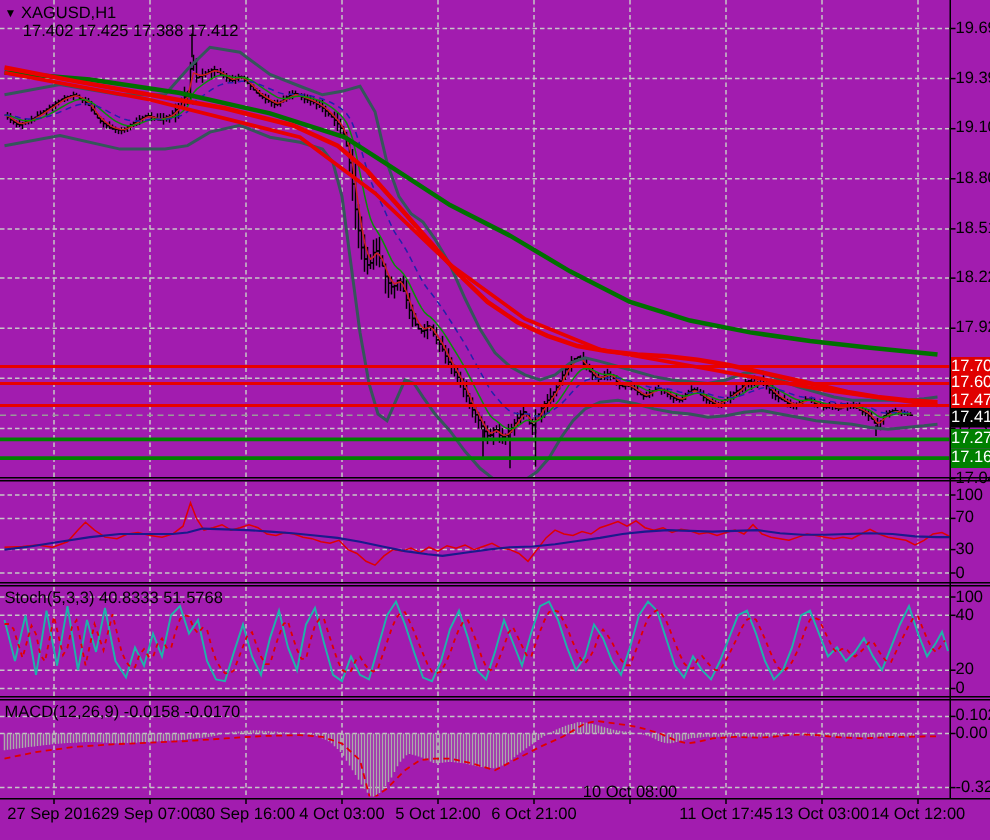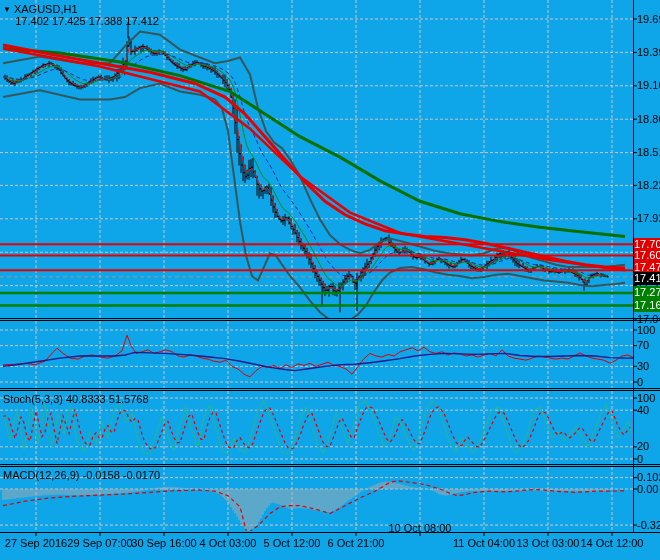--- a/index.html
+++ b/index.html
@@ -1,16 +1,16 @@
 <!DOCTYPE html>
 <html><head>
 <meta charset="utf-8">
 <style>
   html,body{margin:0;padding:0;background:#fff;}
-  #win{position:relative;width:660px;height:560px;background:#0ea5e9;overflow:hidden;
+  #win{position:relative;width:660px;height:560px;background:#a21caf;overflow:hidden;
        font-family:"Liberation Sans",sans-serif;-webkit-font-smoothing:none;}
   #chart-svg{position:absolute;left:0;top:0;}
   .ttl{position:absolute;font-size:11px;color:#000;white-space:pre;z-index:5;}
   .axis-lab{position:absolute;left:637px;font-size:11px;color:#000;z-index:3;}
   .time-lab{position:absolute;font-size:11px;color:#000;transform:translateX(-50%);white-space:nowrap;z-index:3;}
   .badge{position:absolute;left:634px;width:26px;height:13px;font-size:11px;line-height:13px;
          color:#fff;text-align:center;z-index:6;}
   #main-title{left:3px;top:3px;}
   .tri{display:inline-block;font-size:8px;vertical-align:1px;margin-right:3px;cursor:pointer;}
 </style>
@@ -1408,21 +1408,21 @@
       <div class="axis-lab" style="top: 471.102px;">0.1025</div>
       <div class="axis-lab" style="top: 482.5px;">0.00</div>
       <div class="axis-lab" style="top: 518.573px;">-0.3244</div>
       <div class="time-lab" style="left: 36px; top: 537px;">27 Sep 2016</div>
       <div class="time-lab" style="left: 100px; top: 537px;">29 Sep 07:00</div>
       <div class="time-lab" style="left: 164px; top: 537px;">30 Sep 16:00</div>
       <div class="time-lab" style="left: 228px; top: 537px;">4 Oct 03:00</div>
       <div class="time-lab" style="left: 292px; top: 537px;">5 Oct 12:00</div>
       <div class="time-lab" style="left: 356px; top: 537px;">6 Oct 21:00</div>
       <div class="time-lab" style="left: 420px; top: 522px;">10 Oct 08:00</div>
-      <div class="time-lab" style="left: 484px; top: 537px;">11 Oct 04:00</div>
+      <div class="time-lab" style="left: 484px; top: 537px;">11 Oct 17:45</div>
       <div class="time-lab" style="left: 548px; top: 537px;">13 Oct 03:00</div>
       <div class="time-lab" style="left: 612px; top: 537px;">14 Oct 12:00</div>
       <div class="badge" style="top: 237.783px; background: rgb(224, 0, 0);">17.700</div>
       <div class="badge" style="top: 249.104px; background: rgb(224, 0, 0);">17.600</div>
       <div class="badge" style="top: 260.821px; background: rgb(224, 0, 0);">17.470</div>
       <div class="badge" style="top: 272.387px; background: rgb(0, 0, 0);">17.412</div>
       <div class="badge" style="top: 286.463px; background: rgb(0, 128, 0);">17.270</div>
       <div class="badge" style="top: 298.915px; background: rgb(0, 128, 0);">17.160</div>
     </div>
 </div>

